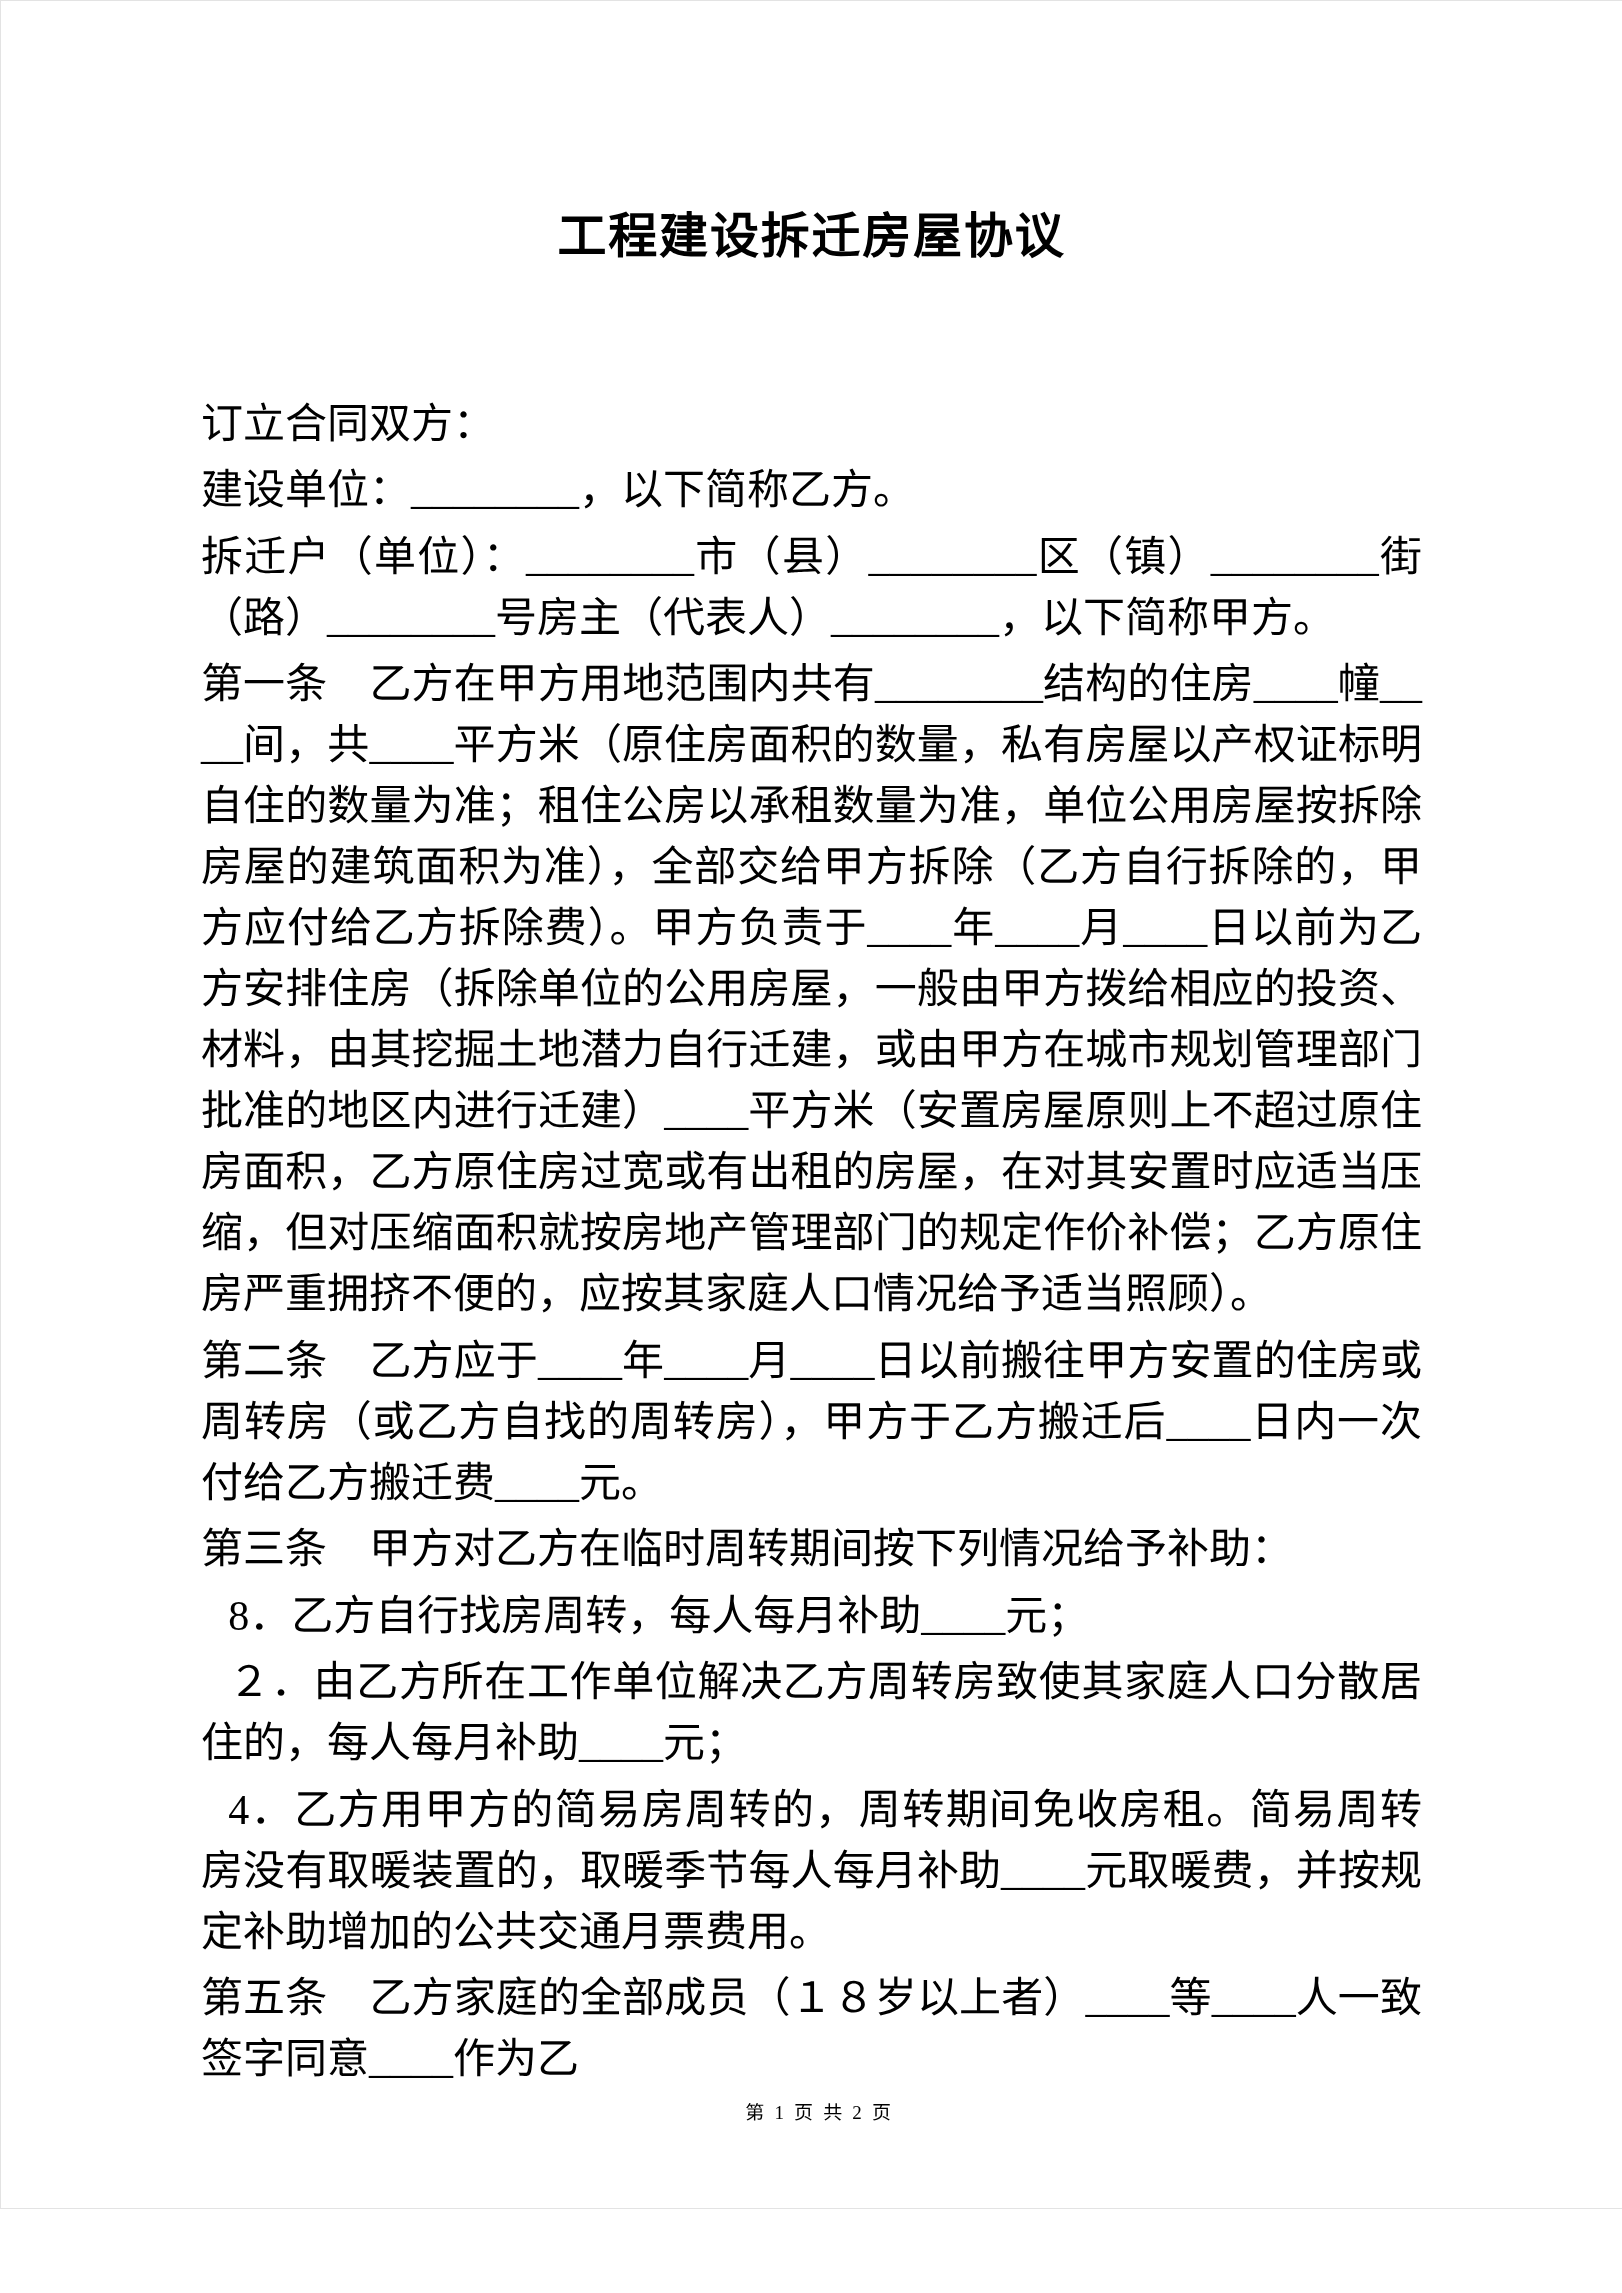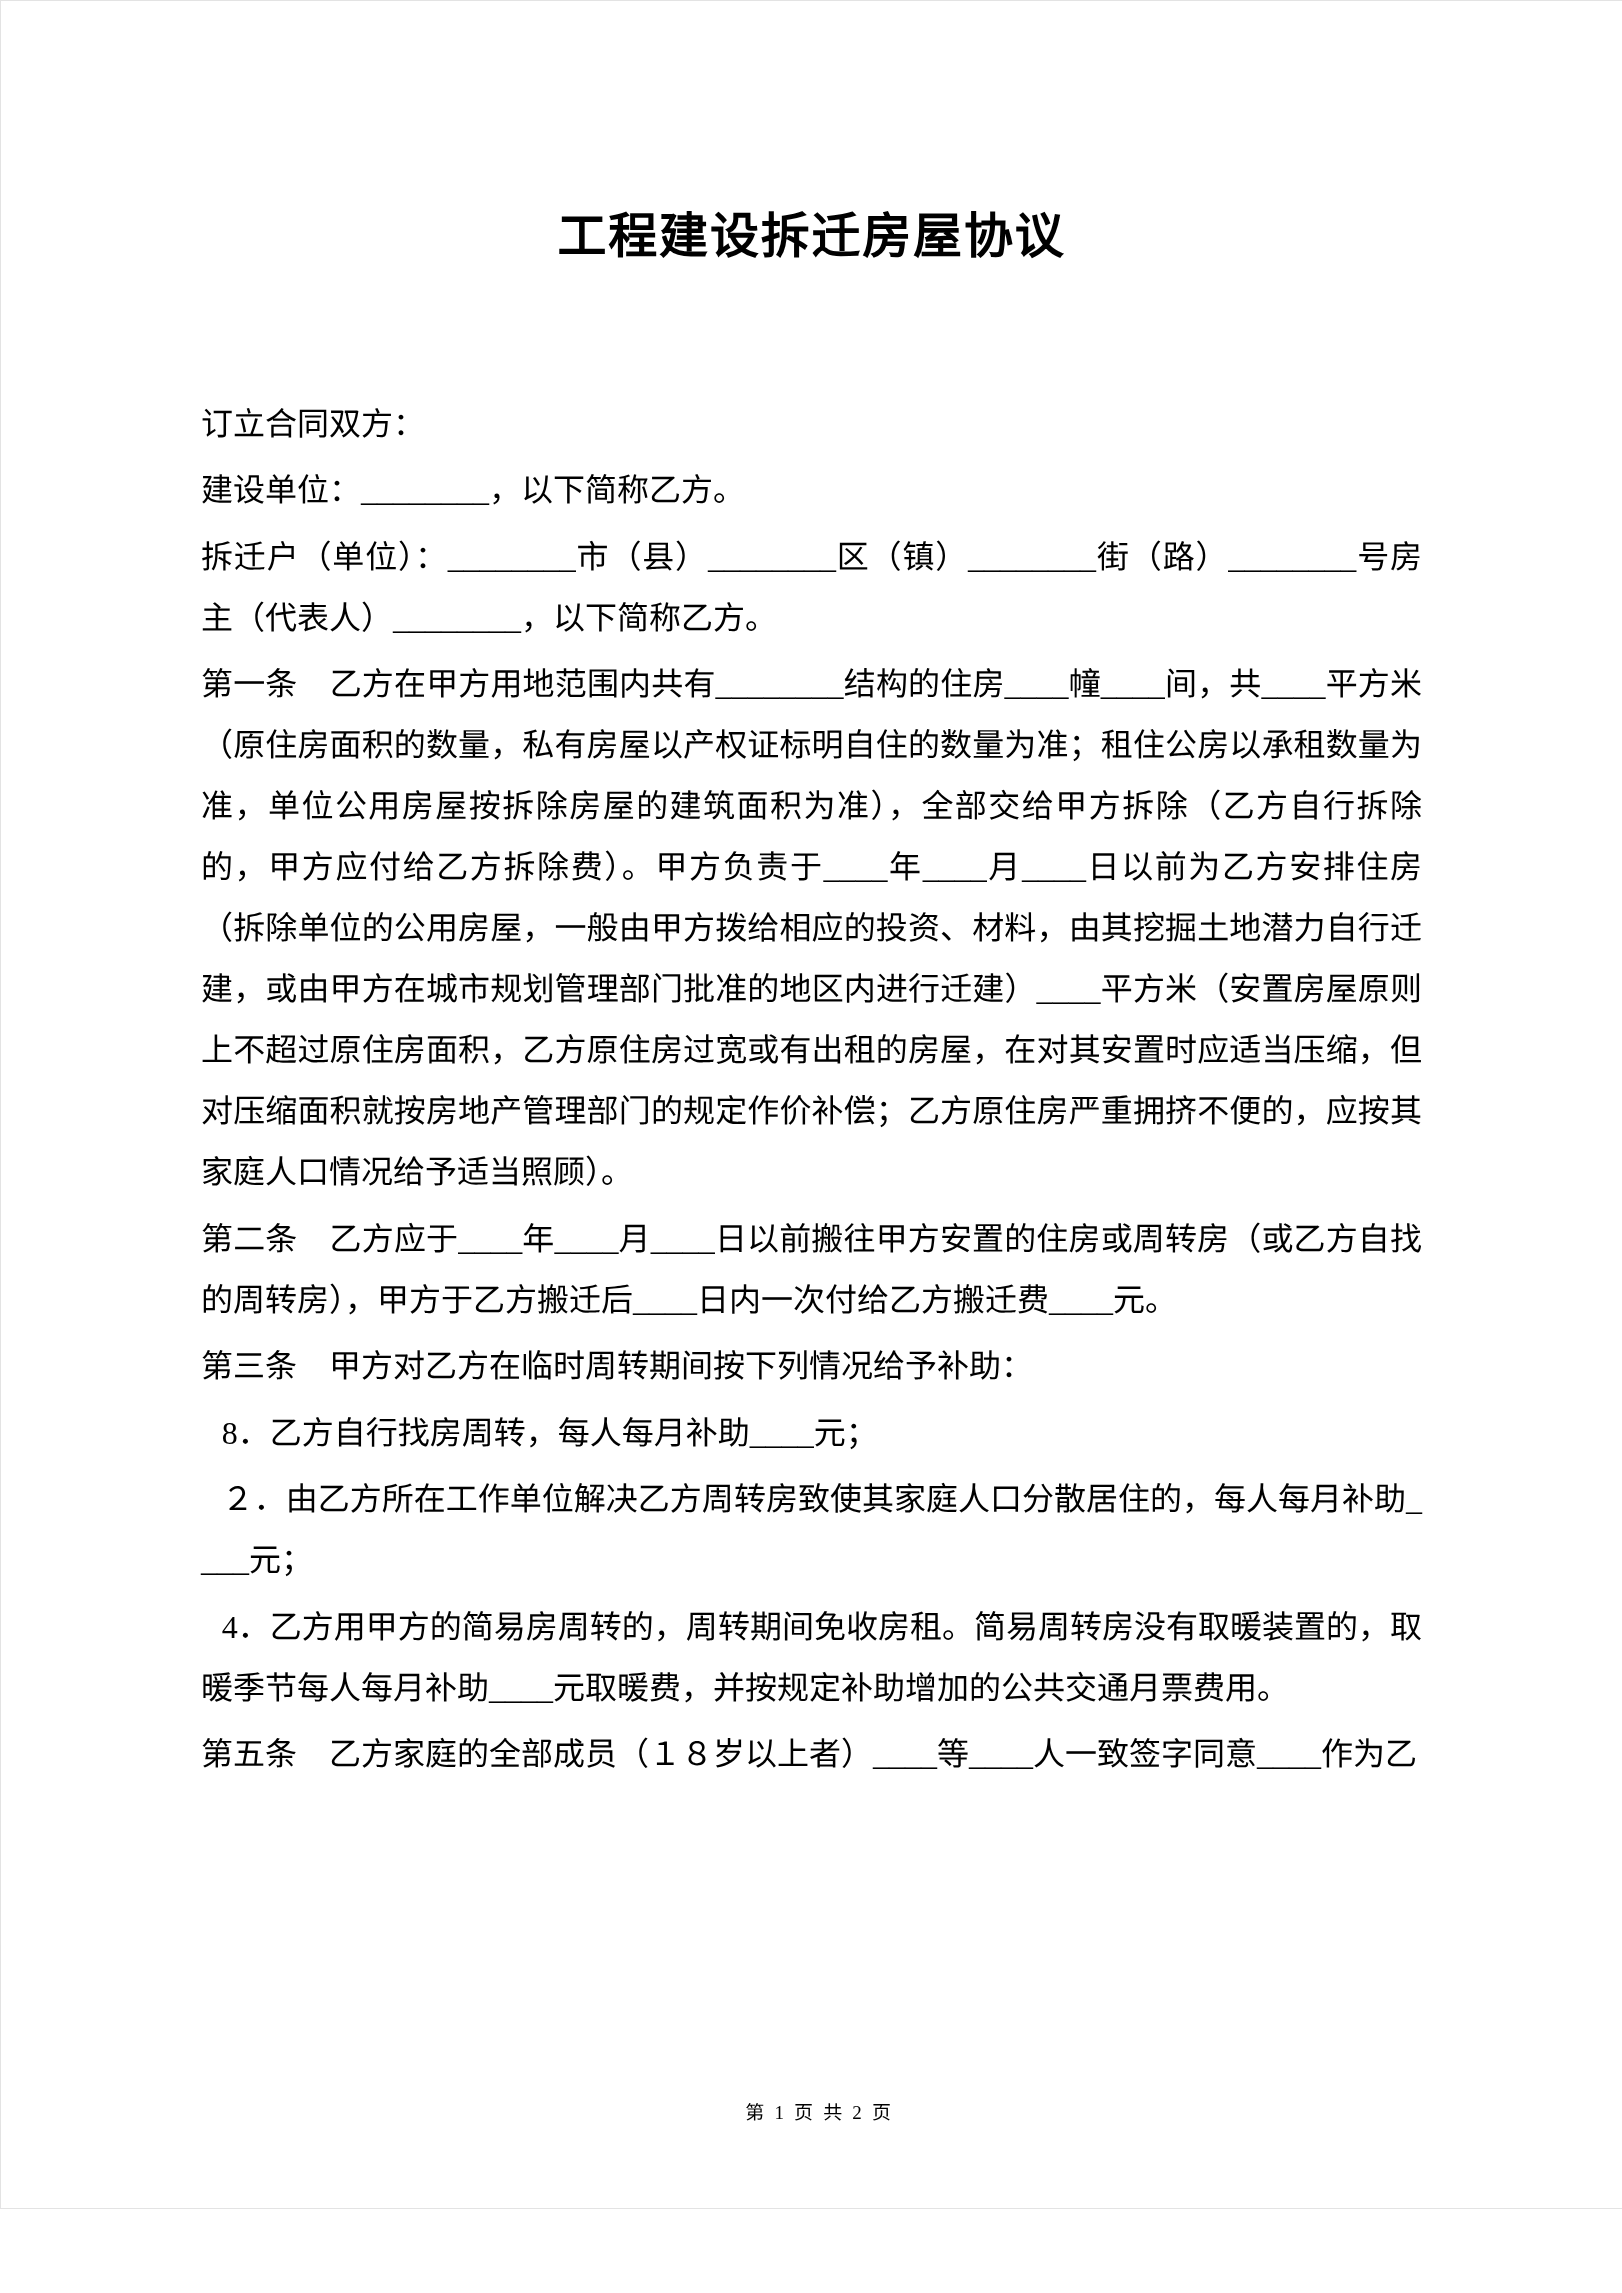--- a/index.html
+++ b/index.html
@@ -21,21 +21,21 @@
   }
   .doc-title {
     margin: 0 0 127px 0;
     text-align: center;
     font-size: 49px;
     font-weight: 700;
     line-height: 1.2;
     letter-spacing: 1.8px;
   }
   .doc-body {
-    font-size: 32px;
+    font-size: 42px;
     line-height: 61px;
     text-align: justify;
     text-justify: inter-ideograph;
   }
   .para {
     margin: 0 0 5.5px 0;
     word-break: break-all;
   }
   .para.item {
     text-indent: 0.65em;
@@ -54,21 +54,21 @@
 </head>
 <body>
 
 <div class="page">
   <h1 class="doc-title">工程建设拆迁房屋协议</h1>
 
   <div class="doc-body">
 
   <p class="para">订立合同双方：</p>
       <p class="para">建设单位：________，以下简称乙方。</p>
-      <p class="para">拆迁户（单位）：________市（县）________区（镇）________街（路）________号房主（代表人）________，以下简称乙方。</p>
+      <p class="para">拆迁户（单位）：________市（县）________区（镇）________街（路）________号房主（代表人）________，以下简称甲方。</p>
       <p class="para">第一条　乙方在甲方用地范围内共有________结构的住房____幢____间，共____平方米（原住房面积的数量，私有房屋以产权证标明自住的数量为准；租住公房以承租数量为准，单位公用房屋按拆除房屋的建筑面积为准），全部交给甲方拆除（乙方自行拆除的，甲方应付给乙方拆除费）。甲方负责于____年____月____日以前为乙方安排住房（拆除单位的公用房屋，一般由甲方拨给相应的投资、材料，由其挖掘土地潜力自行迁建，或由甲方在城市规划管理部门批准的地区内进行迁建）____平方米（安置房屋原则上不超过原住房面积，乙方原住房过宽或有出租的房屋，在对其安置时应适当压缩，但对压缩面积就按房地产管理部门的规定作价补偿；乙方原住房严重拥挤不便的，应按其家庭人口情况给予适当照顾）。</p>
       <p class="para">第二条　乙方应于____年____月____日以前搬往甲方安置的住房或周转房（或乙方自找的周转房），甲方于乙方搬迁后____日内一次付给乙方搬迁费____元。</p>
       <p class="para">第三条　甲方对乙方在临时周转期间按下列情况给予补助：</p>
       <p class="para item">8．乙方自行找房周转，每人每月补助____元；</p>
       <p class="para item">２．由乙方所在工作单位解决乙方周转房致使其家庭人口分散居住的，每人每月补助____元；</p>
       <p class="para item">4．乙方用甲方的简易房周转的，周转期间免收房租。简易周转房没有取暖装置的，取暖季节每人每月补助____元取暖费，并按规定补助增加的公共交通月票费用。</p>
       <p class="para">第五条　乙方家庭的全部成员（１８岁以上者）____等____人一致签字同意____作为乙</p>
     </div>
 
   <div class="page-footer">第 1 页 共 2 页</div>

